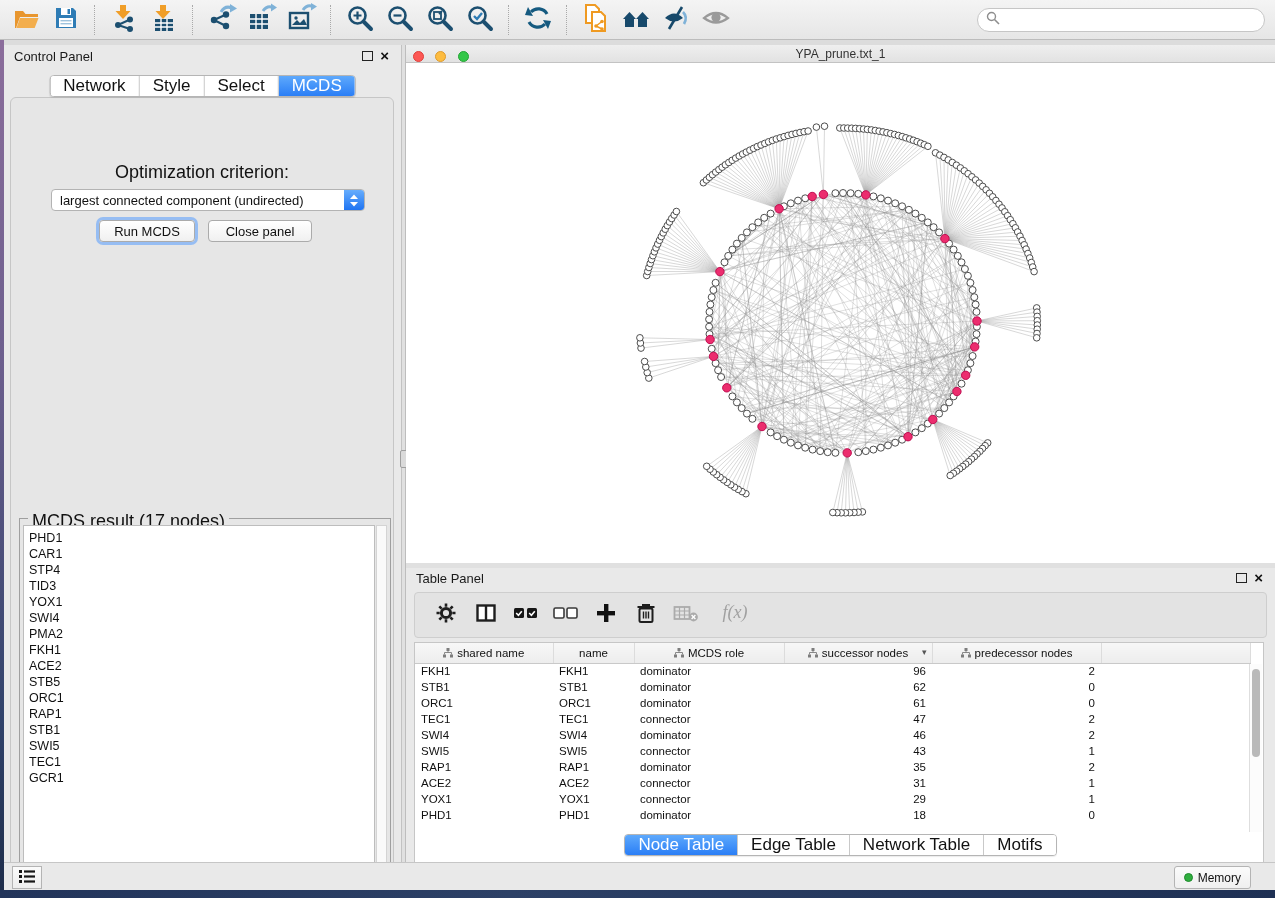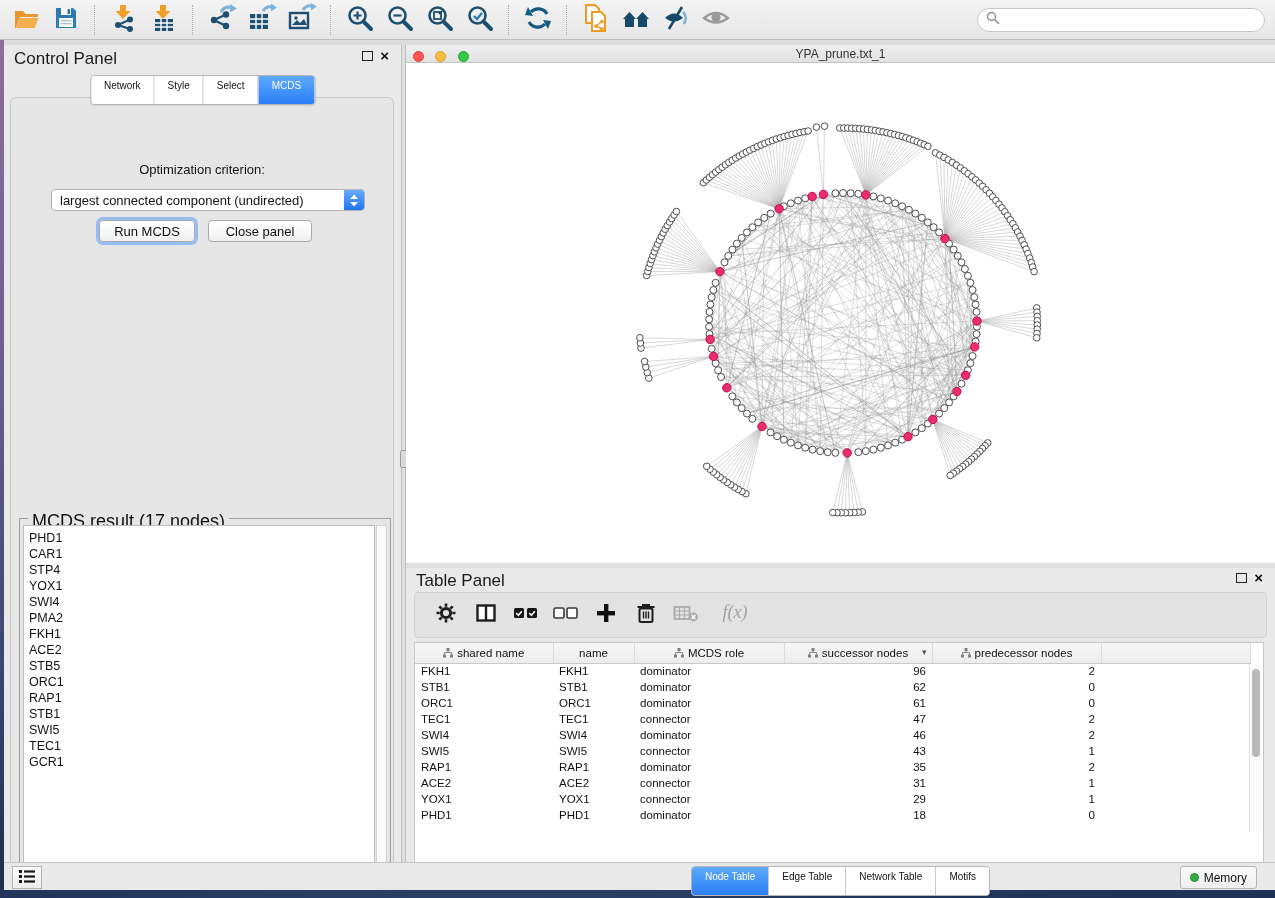--- a/index.html
+++ b/index.html
@@ -16,32 +16,32 @@
   .tb-btn{width:40px;height:34px;display:flex;align-items:center;justify-content:center;flex:0 0 auto;}
   .tb-sep{width:1px;height:30px;border-left:1px dotted #a9a9a9;margin:0 8px;flex:0 0 auto;}
   .searchbox{position:absolute;right:10px;top:8px;width:288px;height:24px;background:#fff;
     border:1px solid #c6c6c6;border-radius:12px;display:flex;align-items:center;padding-left:8px;box-sizing:border-box;}
   .searchbox input{border:none;outline:none;flex:1;font-size:12px;background:transparent;padding:0 8px 0 4px;}
   
   .wall-left{left:0;top:40px;width:4px;height:850px;}
   .app-bg{left:4px;top:40px;width:1271px;height:822px;background:#dcdcdc;}
   
   .ctlpanel{left:4px;top:45px;width:398px;height:817px;background:#e9e9e9;box-sizing:border-box;border-right:1px solid #c2c2c2;}
-  .panel-title{font-size:17px;color:#1a1a1a;}
+  .panel-title{font-size:13px;color:#1a1a1a;}
   .win-btns{position:absolute;display:flex;gap:7px;align-items:center;}
   .float-glyph{width:11px;height:10px;border:1.5px solid #222;display:inline-block;box-sizing:border-box;}
   .close-glyph{font-size:15px;font-weight:bold;color:#111;line-height:10px;}
   .ctl-inner{position:absolute;left:6px;top:52px;width:384px;height:796px;background:#e6e6e6;
     border:1px solid #c6c6c6;border-radius:6px;box-sizing:border-box;}
   .segtabs{position:absolute;display:flex;border:1px solid #b5b5b5;border-radius:4px;overflow:hidden;background:#fff;
     box-shadow:0 1px 1px rgba(0,0,0,.08);z-index:5;}
-  .seg{padding:0 13px;height:28px;line-height:20px;font-size:10px;color:#111;background:#fff;border-left:1px solid #c9c9c9;cursor:default;}
+  .seg{padding:0 13px;height:20px;line-height:20px;font-size:17px;color:#111;background:#fff;border-left:1px solid #c9c9c9;cursor:default;}
   .seg:first-child{border-left:none;}
   .seg.active{background:linear-gradient(#5ea9fc,#2a7ef6);color:#fff;}
-  .opt-label{position:absolute;left:0;width:100%;text-align:center;font-size:13px;color:#111;}
+  .opt-label{position:absolute;left:0;width:100%;text-align:center;font-size:18px;color:#111;}
   .combo{position:absolute;left:40px;top:91px;width:314px;height:22px;background:#fff;border:1px solid #b3b3b3;
     border-radius:4px;box-sizing:border-box;display:flex;align-items:center;}
   .combo-text{flex:1;font-size:13px;color:#111;padding-left:8px;white-space:nowrap;overflow:hidden;}
   .combo-cap{width:20px;height:100%;background:linear-gradient(#66adfd,#1f74f2);border-radius:0 3px 3px 0;
     display:flex;flex-direction:column;align-items:center;justify-content:center;gap:1px;}
   .btn{height:22px;background:linear-gradient(#ffffff,#f0f0f0);border:1px solid #ababab;border-radius:4px;
     font-size:13px;color:#111;display:inline-flex;align-items:center;justify-content:center;padding:0 14px;box-sizing:border-box;}
   .btn.focusring{box-shadow:0 0 0 3px rgba(108,168,250,.65);}
   .groupbox{position:absolute;left:8px;top:420px;width:370px;height:371px;border:1px solid #9f9f9f;background:#e6e6e6;}
   .groupbox-label{position:absolute;top:-8px;left:8px;background:#e6e6e6;padding:0 4px;font-size:18px;color:#111;}
@@ -73,21 +73,21 @@
   td.num{text-align:right;padding-right:14px;}
   td.num2{text-align:right;padding-right:8px;}
   .sort-arrow{position:absolute;right:5px;top:4px;font-size:9px;color:#555;}
   .tbl-vscroll{position:absolute;right:1px;top:21px;width:12px;height:168px;background:#fcfcfc;border-left:1px solid #dedede;}
   .tbl-thumb{position:absolute;left:1.5px;top:5px;width:8px;height:88px;background:#b9b9b9;border-radius:4px;}
   .bottom-tabs{position:absolute;left:0;top:266px;width:100%;display:flex;justify-content:center;}
   
   .statusbar{left:4px;top:862px;width:1271px;height:28px;background:#e9e9e9;border-top:1px solid #c6c6c6;box-sizing:border-box;}
   .sb-btn{position:absolute;left:8px;top:3px;width:28px;height:21px;background:linear-gradient(#fbfbfb,#ededed);
     border:1px solid #b4b4b4;display:flex;align-items:center;justify-content:center;}
-  .mem-btn{position:absolute;right:18px;top:3px;height:21px;background:linear-gradient(#fbfbfb,#efefef);
+  .mem-btn{position:absolute;right:24px;top:3px;height:21px;background:linear-gradient(#fbfbfb,#efefef);
     border:1px solid #b4b4b4;border-radius:3px;display:flex;align-items:center;gap:5px;padding:0 9px;font-size:12px;color:#111;}
   .mem-dot{width:9px;height:9px;border-radius:50%;background:#2fae3f;border:1px solid #1d8a2c;box-sizing:border-box;}
   .wall-bottom{left:0;top:890px;width:1275px;height:8px;background:linear-gradient(90deg,#22345a,#2c4066 40%,#1e3054);}
 </style>
 </head>
 <body>
 
 <div class="abs toolbar">
   <div class="tb-btn">
     <span><svg width="28" height="28" viewBox="0 0 28 28">
@@ -253,20 +253,21 @@
       </span>
     </div>
     <button class="btn focusring abs" style="left:88px;top:122px;min-width:96px;">Run MCDS</button>
     <button class="btn abs" style="left:197px;top:122px;min-width:104px;">Close panel</button>
     <div class="groupbox">
       <span class="groupbox-label">MCDS result (17 nodes)</span>
       <div class="mcds-list" id="mcds-list">
           <div>PHD1</div>
           <div>CAR1</div>
           <div>STP4</div>
+          <div>TID3</div>
           <div>YOX1</div>
           <div>SWI4</div>
           <div>PMA2</div>
           <div>FKH1</div>
           <div>ACE2</div>
           <div>STB5</div>
           <div>ORC1</div>
           <div>RAP1</div>
           <div>STB1</div>
           <div>SWI5</div>
@@ -1221,21 +1222,21 @@
             <td></td>
           </tr>
         </tbody>
     </table>
     <div class="tbl-vscroll">
       <div class="tbl-thumb"></div>
     </div>
   </div>
 
   <div class="bottom-tabs">
-    <div class="segtabs" id="tbl-tabs" style="position:static;margin-top:32px;">
+    <div class="segtabs" id="tbl-tabs" style="position:static;">
         <span class="seg active">Node Table</span>
         <span class="seg">Edge Table</span>
         <span class="seg">Network Table</span>
         <span class="seg">Motifs</span>
       </div>
   </div>
 </div>
 
 <div class="abs statusbar">
   <div class="sb-btn">

